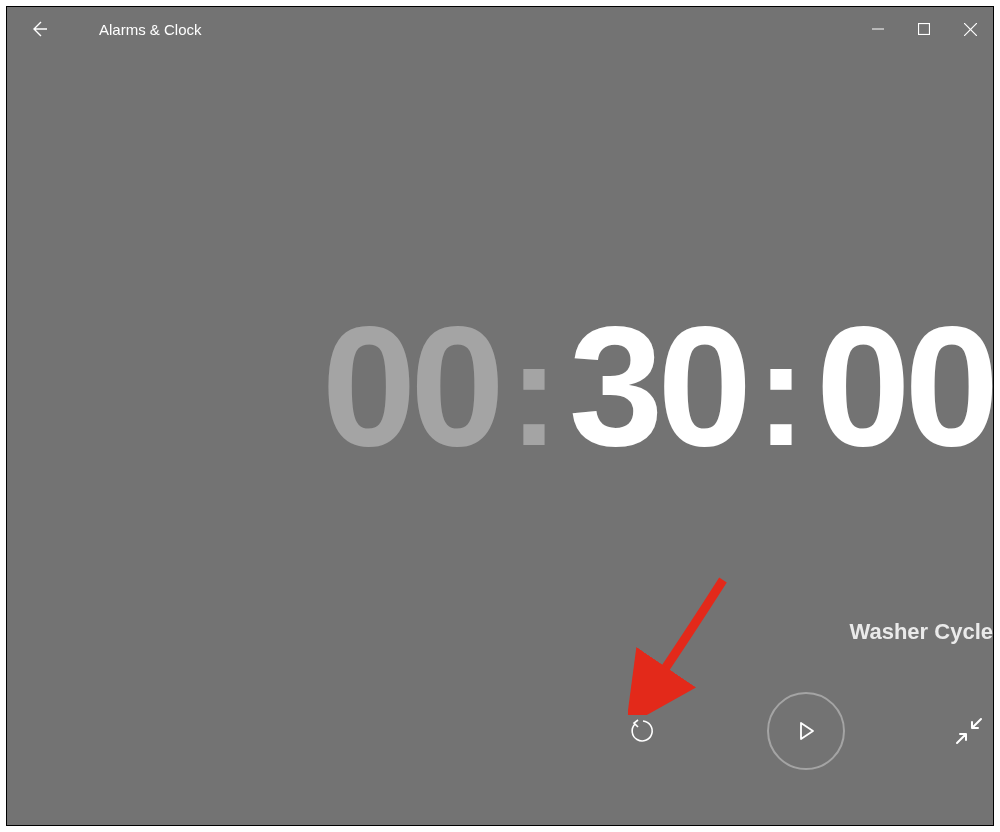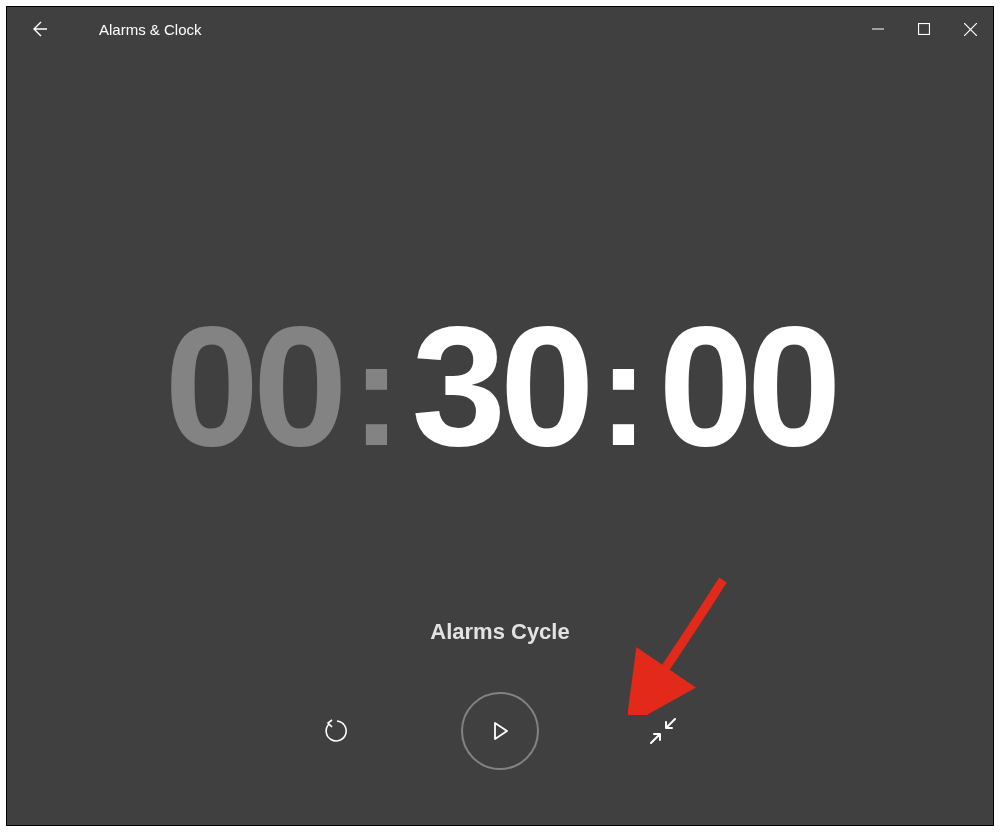--- a/index.html
+++ b/index.html
@@ -10,21 +10,21 @@
       background: #fff;
       position: relative;
       overflow: hidden;
     }
     .window {
       position: absolute;
       left: 6px;
       top: 6px;
       width: 988px;
       height: 820px;
-      background: #404040;
+      background: #737373;
       border: 1px solid #000;
     }
     .titlebar {
       display: flex;
       align-items: center;
       height: 44px;
       padding-left: 12px;
       color: #fff;
     }
     .back-btn {
@@ -53,21 +53,21 @@
       cursor: pointer;
     }
     .timer-area {
       position: absolute;
       top: 0;
       left: 0;
       right: 0;
       bottom: 0;
       display: flex;
       flex-direction: column;
-      align-items: center;
+      align-items: flex-end;
       justify-content: center;
     }
     .timer-display {
       display: flex;
       align-items: baseline;
       color: #fff;
       font-weight: 700;
       letter-spacing: -6px;
       line-height: 1;
       margin-top: -60px;
@@ -153,21 +153,21 @@
 
   <div class="timer-area">
     <div class="timer-display">
       <span class="hrs dim">00</span>
       <span class="sep1">:</span>
       <span class="min">30</span>
       <span class="sep2">:</span>
       <span class="sec">00</span>
     </div>
 
-    <div class="timer-label">Alarms Cycle</div>
+    <div class="timer-label">Washer Cycle</div>
 
     <div class="controls-row">
       <div class="ctrl-btn">
         <svg width="28" height="28" viewBox="0 0 28 28" fill="none" stroke="#fff" stroke-width="1.6">
           <path d="M6 7 A10 10 0 1 0 14 4"></path>
           <path d="M9 10 L5 6 L9 3" fill="none"></path>
         </svg>
       </div>
       <div class="play-btn">
         <svg width="22" height="22" viewBox="0 0 22 22" fill="none" stroke="#fff" stroke-width="1.8" stroke-linejoin="round">

